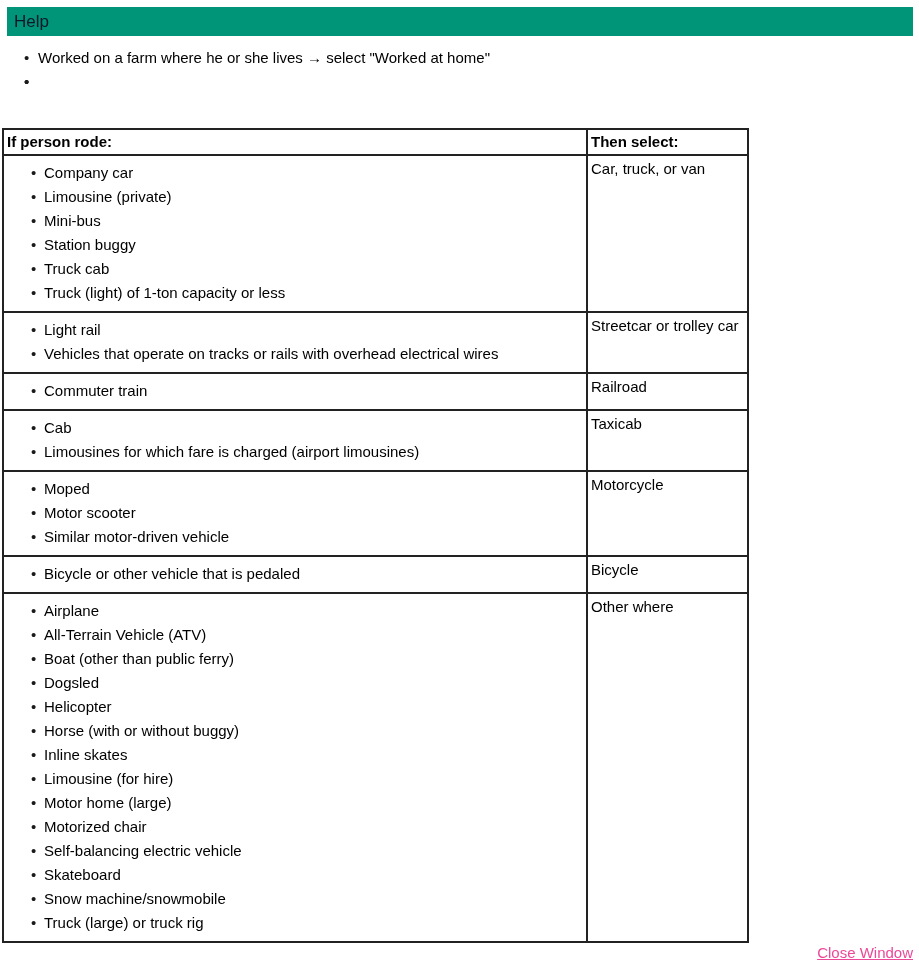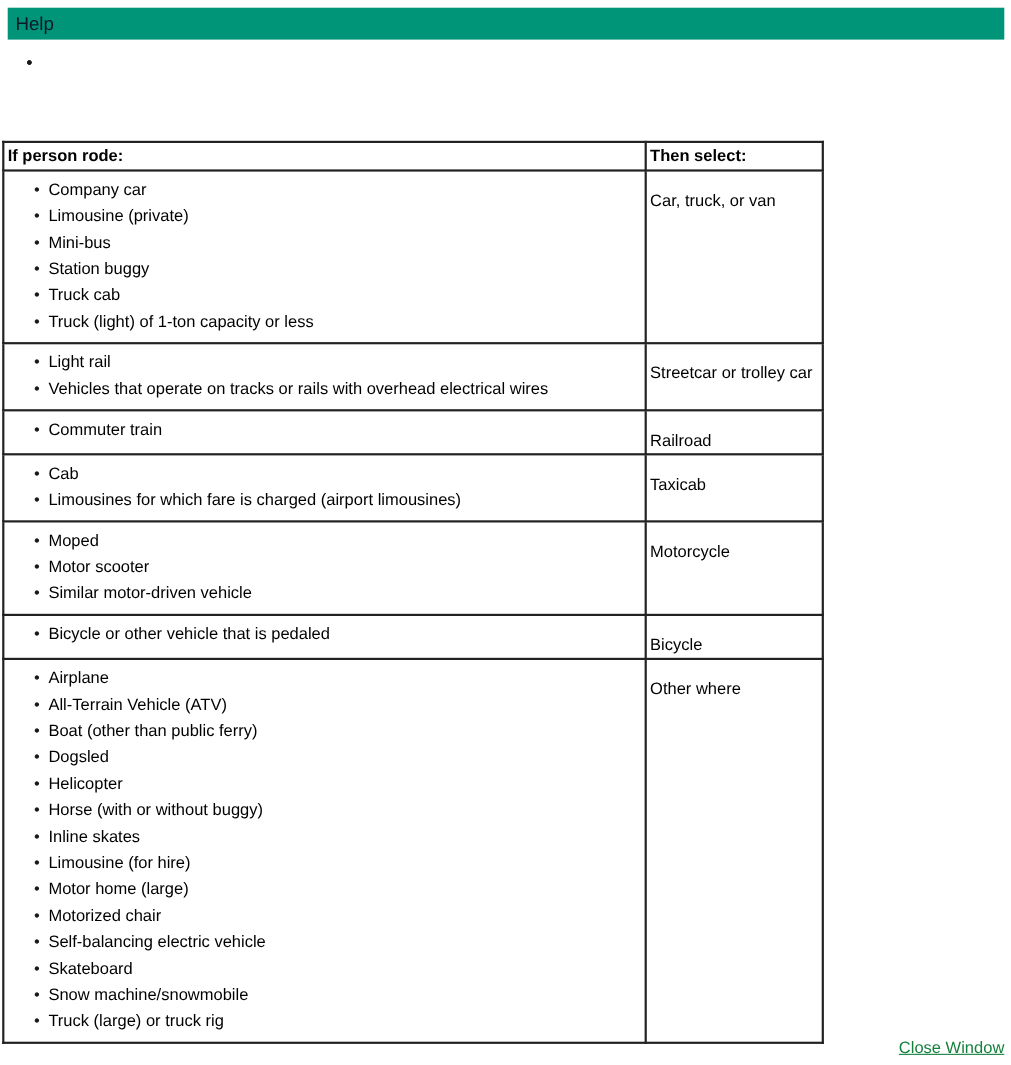--- a/index.html
+++ b/index.html
@@ -80,21 +80,21 @@
   }
   td.rode-cell li {
     position: relative;
     padding-left: 40px;
     line-height: 24px;
     white-space: nowrap;
     overflow: hidden;
   }
   td.rode-cell li .bullet { left: 27px; }
   td.select-cell {
-    padding: 16px 0 0 3px;
+    padding: 2px 0 0 3px;
     line-height: 22px;
     white-space: nowrap;
   }
 
   
   .footer {
     position: absolute;
     right: 6px; top: 944px;
     font-size: 15px;
     text-align: right;
@@ -108,21 +108,21 @@
 </head>
 <body>
 
 <div id="page">
 
   <div class="help-bar" style="background: rgb(0, 149, 121);">
     <span class="title" style="color: #0f172a;">Help</span>
   </div>
 
   <ul class="notes" id="notes-list">
-      <li><span class="bullet">•</span></li>
+      <li><span class="bullet">•</span><span>Worked on a farm where he or she lives → select "Worked at home"</span></li>
       <li><span class="bullet">•</span></li>
       <li><span class="bullet">•</span></li>
     </ul>
 
   <table class="modes">
     <thead>
       <tr>
         <th class="col-rode">If person rode:</th>
         <th class="col-select">Then select:</th>
       </tr>
@@ -203,16 +203,16 @@
               <li><span class="bullet">•</span><span>Snow machine/snowmobile</span></li>
               <li><span class="bullet">•</span><span>Truck (large) or truck rig</span></li>
             </ul>
           </td>
           <td class="select-cell">Other where</td>
         </tr>
       </tbody>
   </table>
 
   <div class="footer">
-    <a href="#" style="color: #15803d;">Close Window</a>
+    <a href="#" style="color: #ec4899;">Close Window</a>
   </div>
 
 </div>
 
 </body></html>

